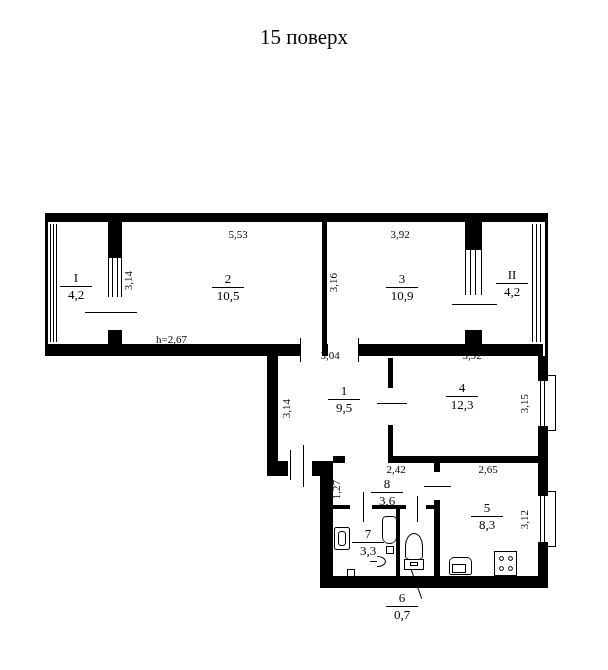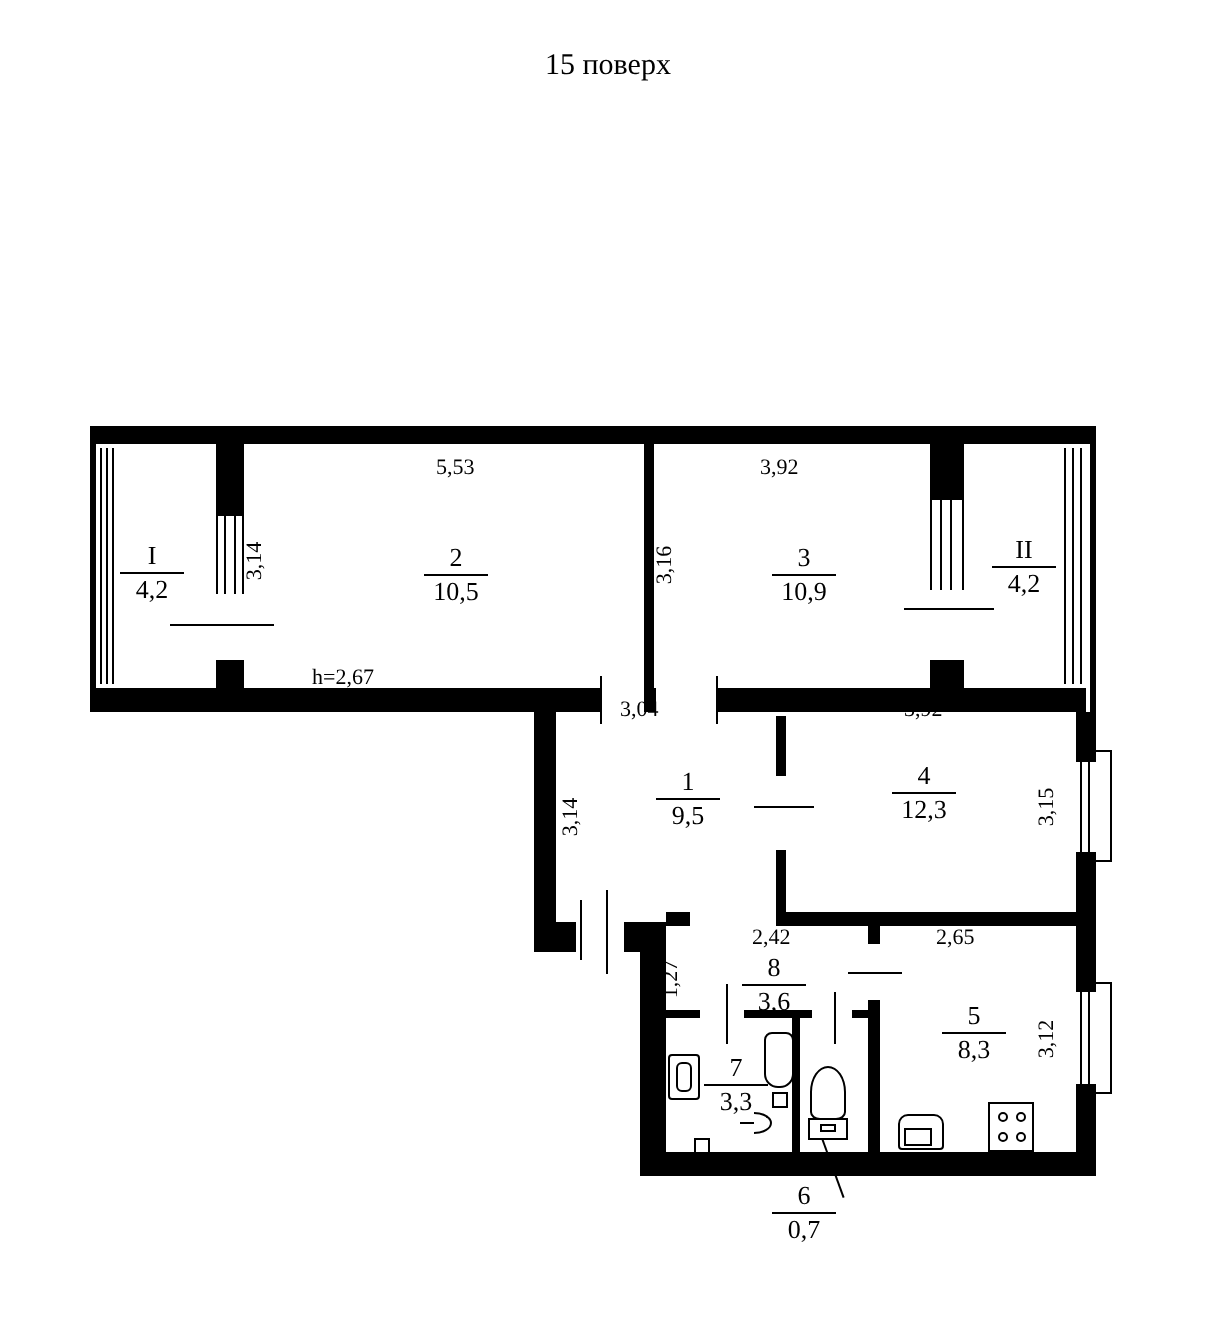--- a/index.html
+++ b/index.html
@@ -2,26 +2,26 @@
 <html><head>
 <meta charset="utf-8">
 <style>
   html,body{margin:0;padding:0;}
   body{
     width:608px;height:670px;position:relative;background:#fff;
     font-family:"Liberation Serif", serif;color:#000;overflow:hidden;
   }
   .title{position:absolute;left:0;right:0;top:24px;text-align:center;}
   .title .t1{display:inline-block;font-size:17px;border-bottom:1px solid #555;padding:0 16px 3px;}
-  .title .t2{font-size:15px;margin-top:1px;}
+  .title .t2{font-size:21px;margin-top:1px;}
   .plan{position:absolute;inset:0;}
   .w{position:absolute;background:#000;}
   .ln{position:absolute;background:#000;}
   .dim{position:absolute;font-size:11px;line-height:11px;white-space:nowrap;}
-  .dim.h{width:40px;}
+  .dim.h{width:40px;text-align:center;}
   .dim.v{width:34px;text-align:center;transform:rotate(-90deg);}
   .room-label{position:absolute;width:44px;text-align:center;font-size:13px;line-height:13px;}
   .room-label .num{display:inline-block;min-width:22px;border-bottom:1px solid #000;padding:0 5px 2px;}
   .room-label .area{margin-top:1px;}
   .fx{position:absolute;border:1px solid #000;background:#fff;box-sizing:border-box;}
   .leader{position:absolute;width:1px;background:#000;transform-origin:top center;}
 </style>
 </head>
 <body>
 

